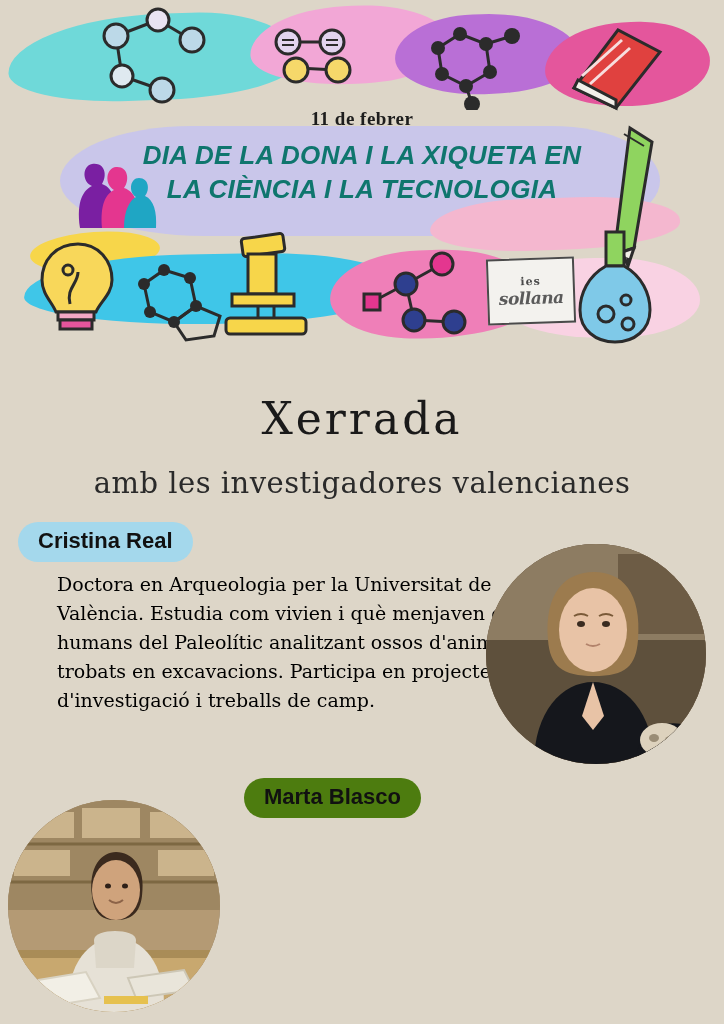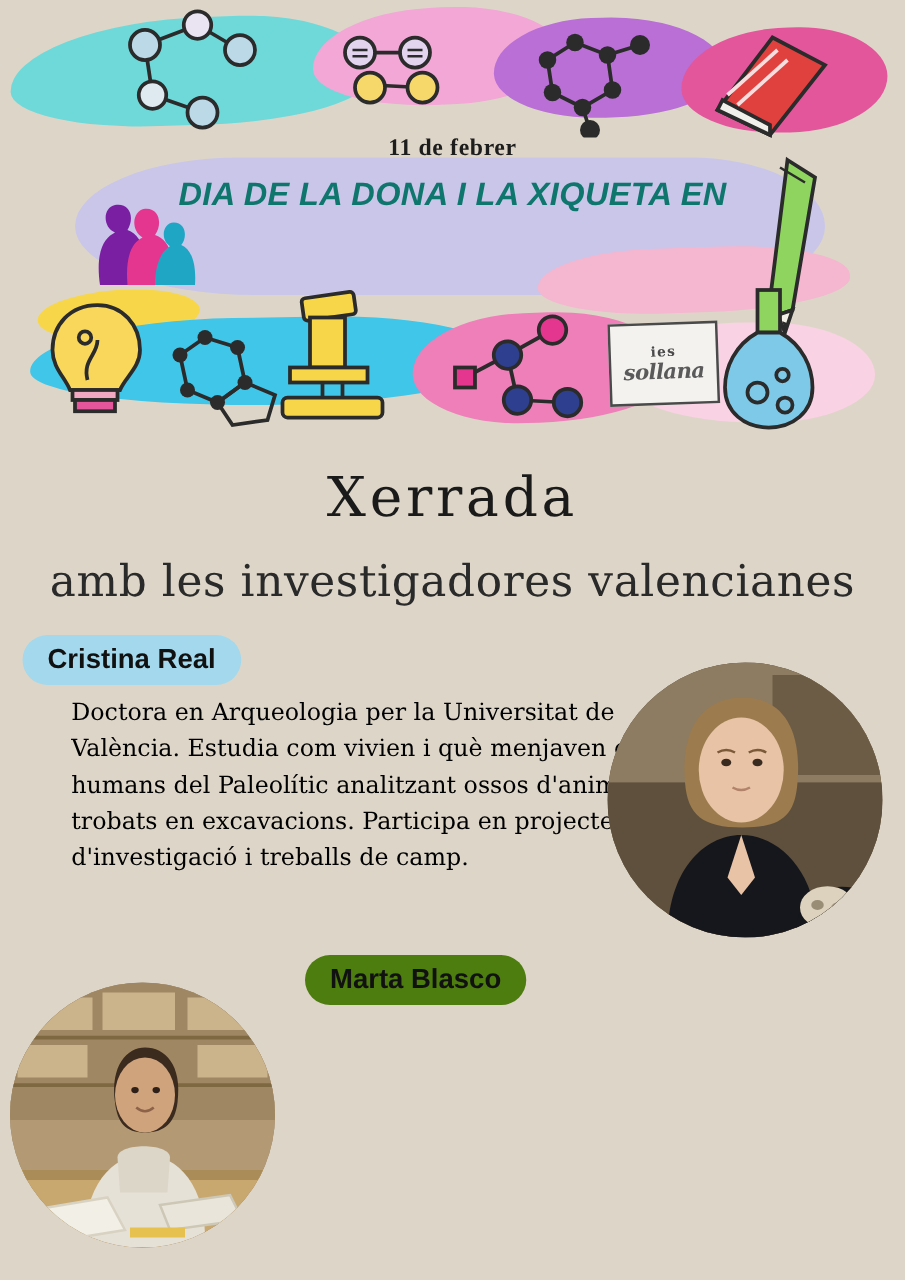--- a/index.html
+++ b/index.html
@@ -141,26 +141,26 @@
 
   
   .content { position: relative; padding: 0 0 0 0; }
 
   .xerrada {
     text-align: center;
     font-family: "DejaVu Serif", serif;
     font-size: 44px;
     color: #1a1a1a;
     letter-spacing: 3px;
-    margin-top: 5px;
+    margin-top: 25px;
   }
   .subtitle {
     text-align: center;
     font-family: "DejaVu Serif", serif;
-    font-size: 35px;
+    font-size: 29px;
     color: #2a2a2a;
     letter-spacing: 0.5px;
     margin-top: 22px;
   }
 
   
   .speaker1 { position: relative; margin-top: 22px; height: 250px; }
   .name-pill {
     display: inline-block;
     font-family: "Liberation Sans", sans-serif;
@@ -343,20 +343,21 @@
 
   <div class="deco logo-stamp">
     <div class="logo-top">ies</div>
     <div class="logo-main">sollana</div>
   </div>
 
   <div class="title-block">
     <div class="date-text">11 de febrer</div>
     <div class="main-title">
       <span>DIA DE LA DONA I LA XIQUETA EN</span><br>
+      <span>LA CIÈNCIA I LA TECNOLOGIA</span>
     </div>
   </div>
 </div>
 
 <div class="content">
 
   <div class="xerrada">Xerrada</div>
   <div class="subtitle">amb les investigadores valencianes</div>
 
   <div class="speaker1">

